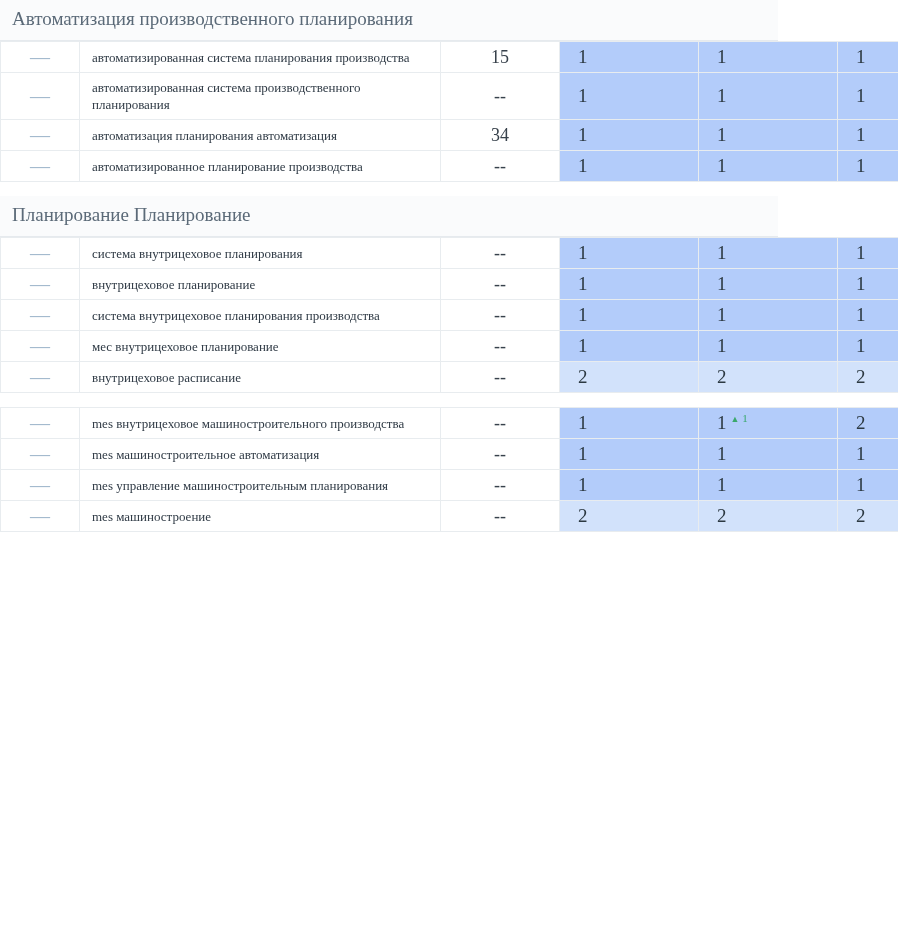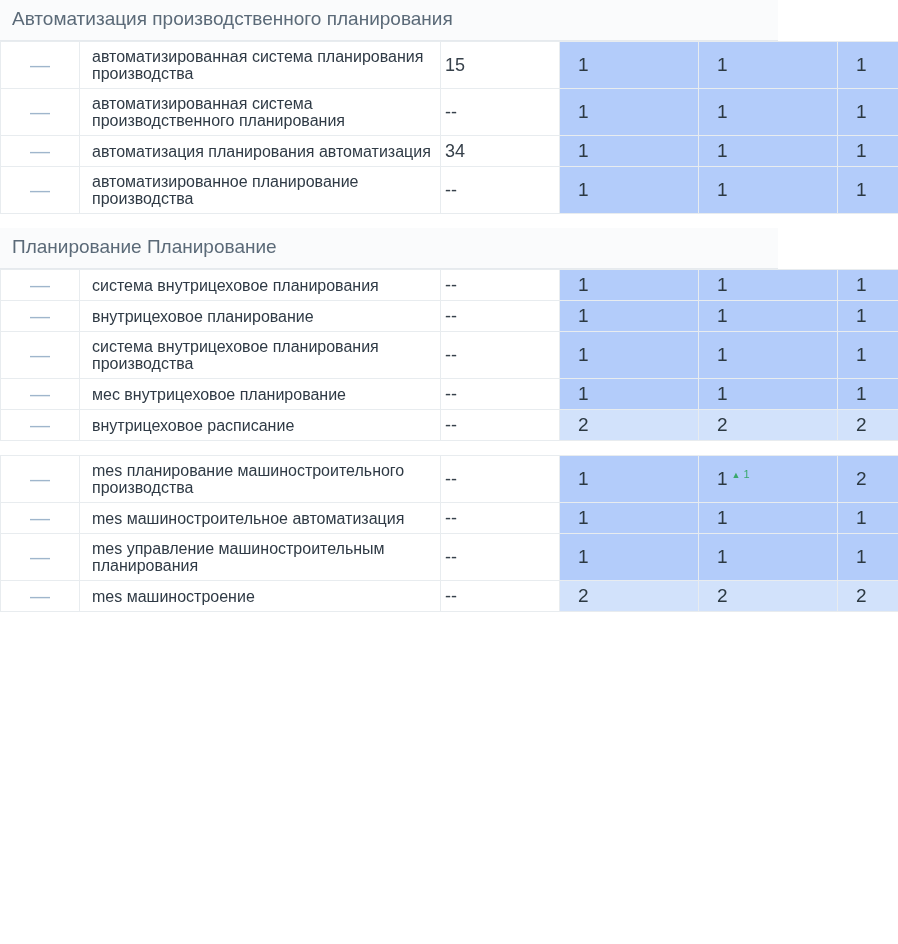--- a/index.html
+++ b/index.html
@@ -13,20 +13,21 @@
     font-family: "Liberation Sans", sans-serif;
     color: #333;
     overflow: hidden;
   }
   .page {
     width: 898px;
     position: relative;
   }
   .group {
     width: 778px;
+    font-family: Liberation Serif, serif;
   }
   .group-header {
     font-size: 19px;
     color: #5b6a78;
     padding: 8px 0 10px 12px;
     background: #fafbfc;
     border-bottom: 1px solid #e6eaee;
     white-space: nowrap;
     overflow: hidden;
   }
@@ -46,26 +47,27 @@
   td.c-dash {
     width: 78px;
     text-align: center;
     color: #9fb6cc;
     font-size: 20px;
     padding: 0;
   }
   td.c-phrase {
     width: 340px;
     padding: 6px 8px 6px 12px;
-    font-size: 16px;
+    font-size: 13px;
     color: #2f3a45;
     line-height: 17px;
   }
   td.c-freq {
     width: 110px;
+    text-align: center;
     font-size: 18px;
     color: #37414b;
     padding: 4px;
   }
   td.c-pos {
     width: 120px;
     text-align: left;
     padding: 4px 0 4px 18px;
     font-size: 19px;
     color: #2c3942;
@@ -182,21 +184,21 @@
             </tr>
           </tbody>
         </table>
         <div class="group-gap"></div>
       </div>
       <div class="group">
         <table class="kw">
           <tbody>
             <tr>
               <td class="c-dash">—</td>
-              <td class="c-phrase">mes планирование машиностроительного производства</td>
+              <td class="c-phrase">mes внутрицеховое машиностроительного производства</td>
               <td class="c-freq">--</td>
               <td class="c-pos blue-dark"><span>1</span></td>
               <td class="c-pos blue-dark"><span>1</span><span class="delta"><span class="arrow">▲</span> <span>1</span></span></td>
               <td class="c-pos blue-dark"><span>2</span></td>
             </tr>
             <tr>
               <td class="c-dash">—</td>
               <td class="c-phrase">mes машиностроительное автоматизация</td>
               <td class="c-freq">--</td>
               <td class="c-pos blue-dark"><span>1</span></td>

